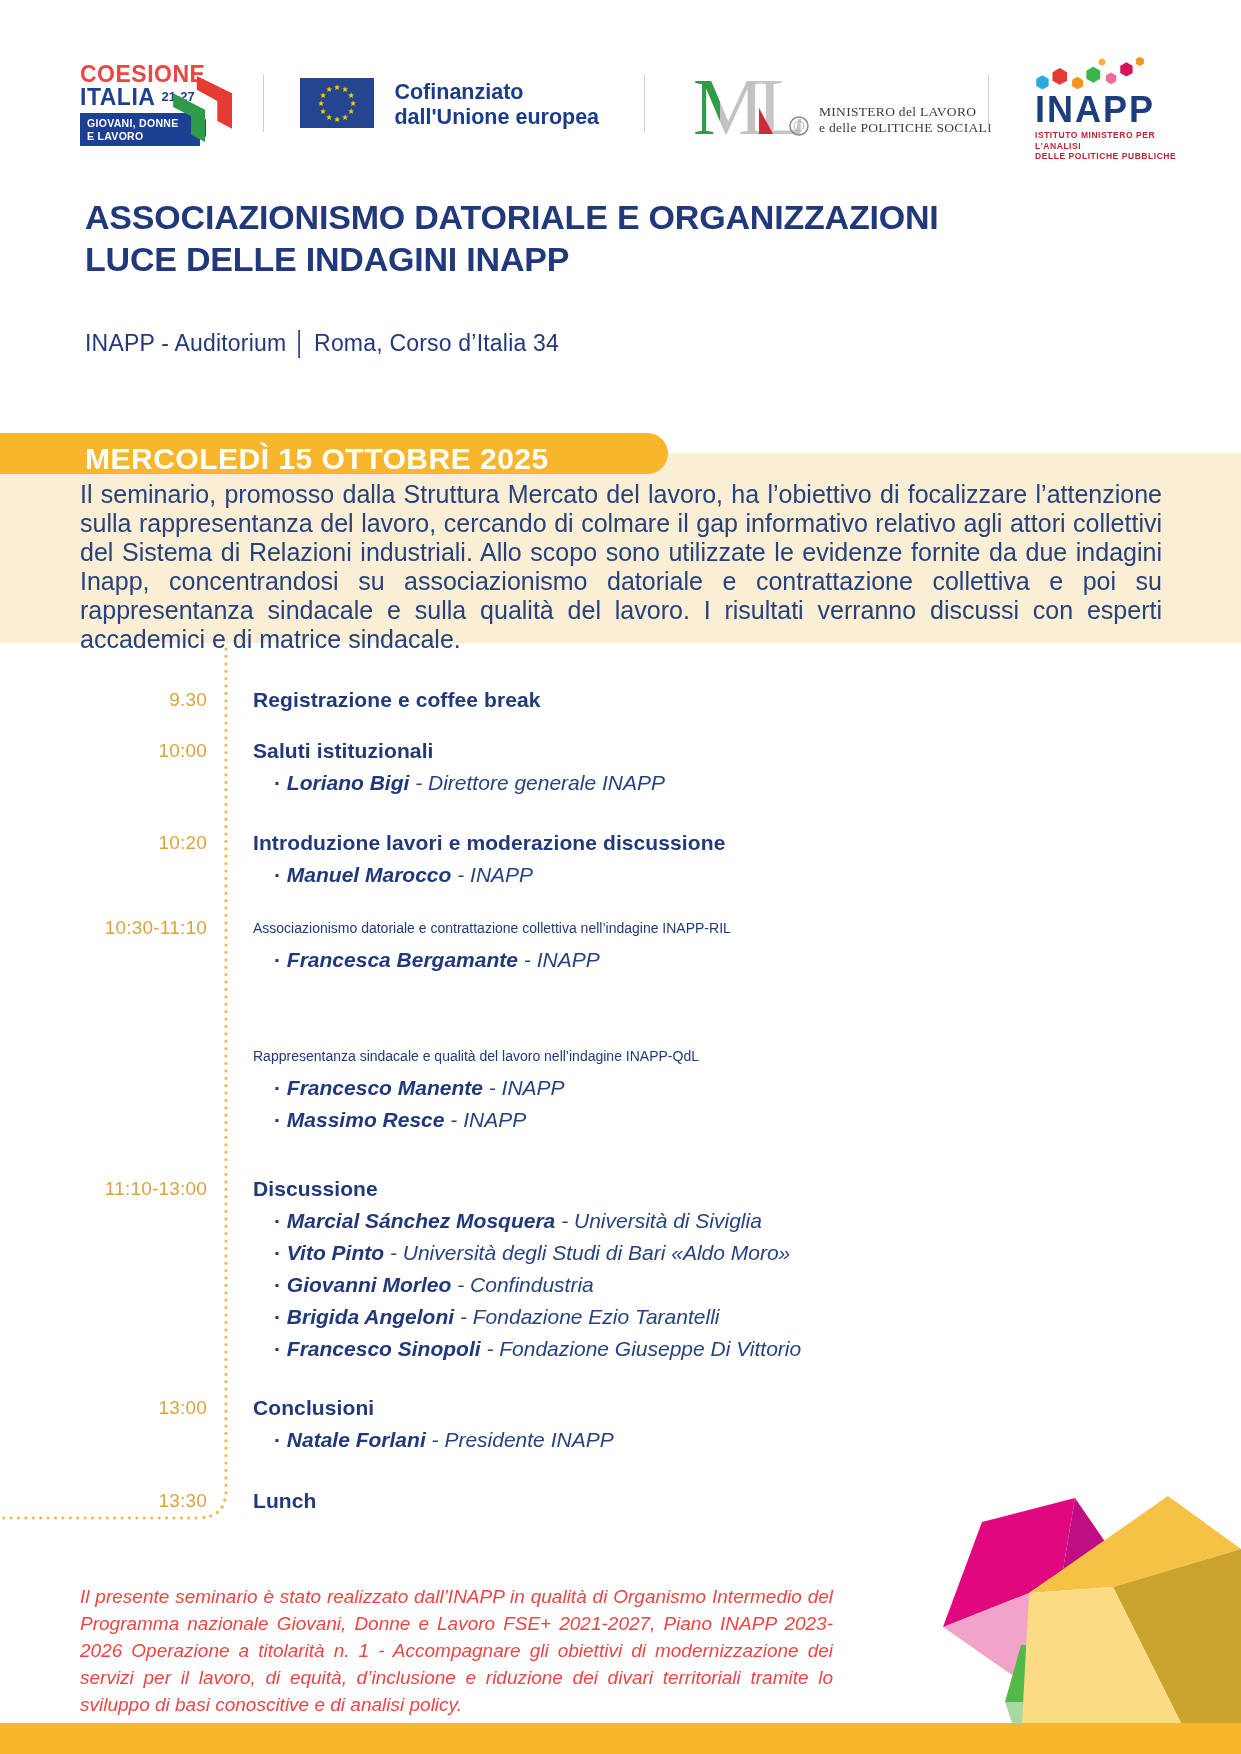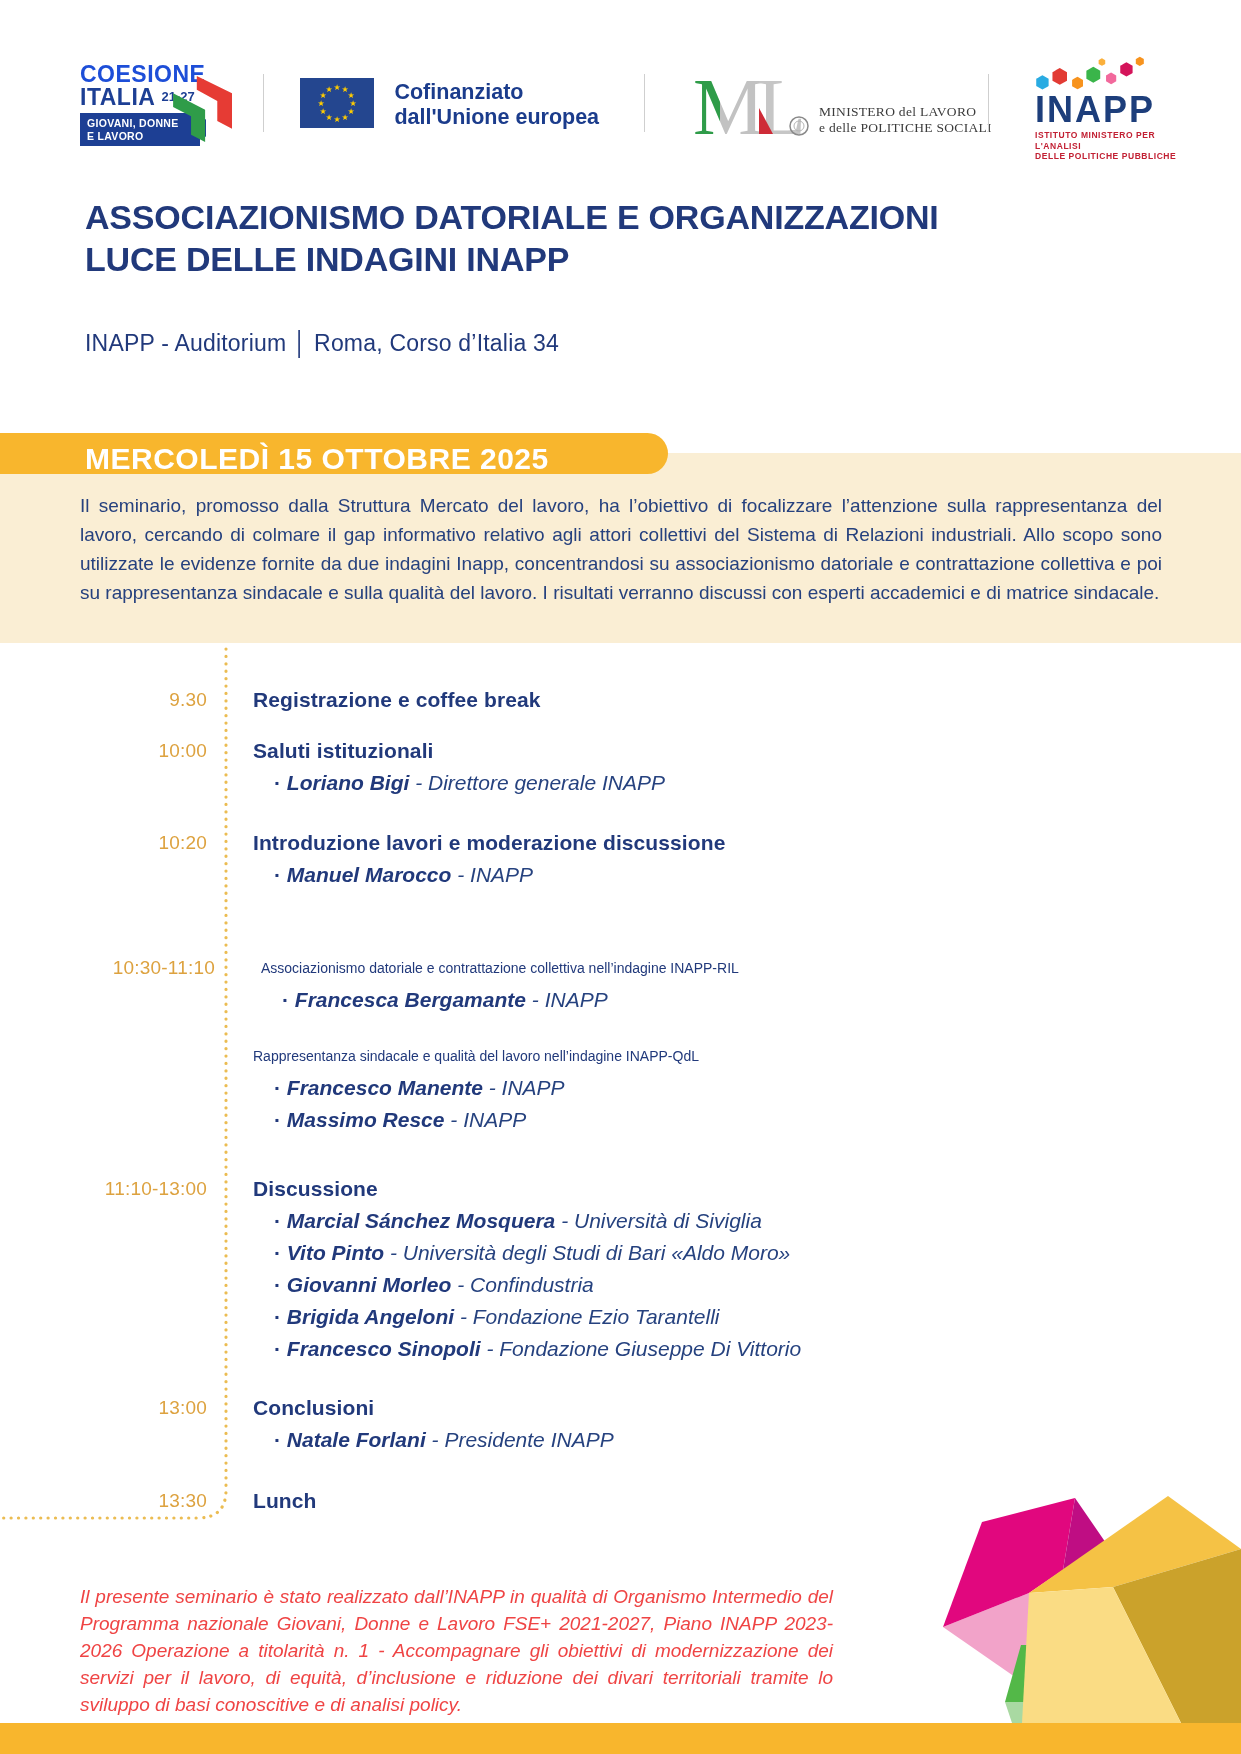--- a/index.html
+++ b/index.html
@@ -3,21 +3,21 @@
 <meta charset="utf-8">
 <style>
   * { margin:0; padding:0; box-sizing:border-box; }
   html,body { background:#888; }
   body { font-family:"Liberation Sans", sans-serif; }
   .page { position:relative; width:1241px; height:1754px; background:#ffffff; overflow:hidden; margin:0 auto; }
 
   
   .vdiv { position:absolute; width:1px; height:58px; background:#cfcfcf; top:74px; }
   .logo-coesione { position:absolute; left:80px; top:62px; width:165px; height:84px; }
-  .co-l1 { font-size:23px; font-weight:700; color:#1d4ed8; letter-spacing:.5px; line-height:24px; }
+  .co-l1 { font-size:23px; font-weight:700; color:#ef4444; letter-spacing:.5px; line-height:24px; }
   .co-l2 { font-size:23px; font-weight:700; color:#1d3f94; letter-spacing:.5px; line-height:22px; }
   .co-years { font-size:13px; vertical-align:4px; letter-spacing:0; }
   .co-banner { margin-top:5px; width:120px; background:#1d3f94; color:#fff; font-size:10.5px; font-weight:700; line-height:12.5px; padding:4px 0 4px 7px; letter-spacing:.3px; }
   .co-arrow { position:absolute; left:112px; top:57px; width:0; height:0; border-top:9px solid transparent; border-bottom:9px solid transparent; border-right:14px solid #1d3f94; }
   .co-mark { position:absolute; left:88px; top:14px; width:64px; height:66px; }
   .co-mark .red  { position:absolute; inset:0; background:#e63b34; clip-path:polygon(45% 0,100% 26%,100% 80%,77% 68%,77% 38%,45% 21%); }
   .co-mark .green{ position:absolute; inset:0; background:#2f9c49; clip-path:polygon(8% 26%,58% 51%,58% 100%,36% 89%,36% 61%,8% 47%); }
 
   .logo-eu { position:absolute; left:300px; top:78px; }
   .eu-flag { display:inline-block; vertical-align:top; }
@@ -32,21 +32,21 @@
   .inapp-word { font-size:36px; font-weight:700; color:#1d3e7b; letter-spacing:2px; line-height:36px; }
   .inapp-sub { margin-top:2px; font-size:8.5px; font-weight:700; color:#c22033; letter-spacing:.55px; line-height:10.5px; }
 
   
   .main-title { position:absolute; left:85px; top:196px; width:1080px; font-size:34px; font-weight:700; color:#21397b; line-height:42px; letter-spacing:-.2px; }
   .venue { position:absolute; left:85px; top:330px; font-size:23px; color:#21397b; letter-spacing:.2px; }
 
   
   .cream { position:absolute; left:0; top:453px; width:1241px; height:190px; background:#faeed4; }
   .date-banner { position:absolute; left:0; top:433px; width:668px; height:41px; background:#f8b62d; border-radius:0 27px 27px 0; color:#fff; font-weight:700; font-size:30px; line-height:51px; padding-left:85px; letter-spacing:.5px; }
-  .intro { position:absolute; left:80px; top:491px; width:1082px; font-size:19px; color:#26417e; line-height:29px; text-align:justify; }
+  .intro { position:absolute; left:80px; top:480px; width:1082px; font-size:25px; color:#26417e; line-height:29px; text-align:justify; }
 
   
   .timeline-svg { position:absolute; left:0; top:645px; }
   .session { position:absolute; left:0; width:1170px; padding-left:253px; }
   .s-time { position:absolute; left:0; top:0; width:207px; text-align:right; font-size:19px; color:#dda23f; line-height:32px; letter-spacing:.2px; }
   .s-title { font-size:21px; font-weight:700; color:#21397b; line-height:32px; letter-spacing:.1px; }
   .s-line { font-size:14px; color:#21397b; line-height:32px; }
   .s-speaker { font-size:21px; color:#26427f; line-height:32px; padding-left:21px; }
   .blt { font-weight:700; color:#21397b; }
   .sp-name { font-style:italic; font-weight:700; color:#21397b; }
@@ -170,21 +170,21 @@
     <div class="s-title">Saluti istituzionali</div>
     <div class="s-speaker"><span class="blt">·</span> <span class="sp-name">Loriano Bigi</span> <span class="sp-dash">-</span> <span class="sp-aff">Direttore generale INAPP</span></div>
   </div>
 
   <div class="session" style="top:827px;">
     <div class="s-time">10:20</div>
     <div class="s-title">Introduzione lavori e moderazione discussione</div>
     <div class="s-speaker"><span class="blt">·</span> <span class="sp-name">Manuel Marocco</span> <span class="sp-dash">-</span> <span class="sp-aff">INAPP</span></div>
   </div>
 
-  <div class="session" style="top:952px;margin-left:8px;">
+  <div class="session" style="top:912px;">
     <div class="s-time">10:30-11:10</div>
     <div class="s-line">Associazionismo datoriale e contrattazione collettiva nell’indagine INAPP-RIL</div>
     <div class="s-speaker"><span class="blt">·</span> <span class="sp-name">Francesca Bergamante</span> <span class="sp-dash">-</span> <span class="sp-aff">INAPP</span></div>
   </div>
 
   <div class="session" style="top:1040px;">
     <div class="s-time"></div>
     <div class="s-line">Rappresentanza sindacale e qualità del lavoro nell’indagine INAPP-QdL</div>
     <div class="s-speaker"><span class="blt">·</span> <span class="sp-name">Francesco Manente</span> <span class="sp-dash">-</span> <span class="sp-aff">INAPP</span></div>
     <div class="s-speaker"><span class="blt">·</span> <span class="sp-name">Massimo Resce</span> <span class="sp-dash">-</span> <span class="sp-aff">INAPP</span></div>

